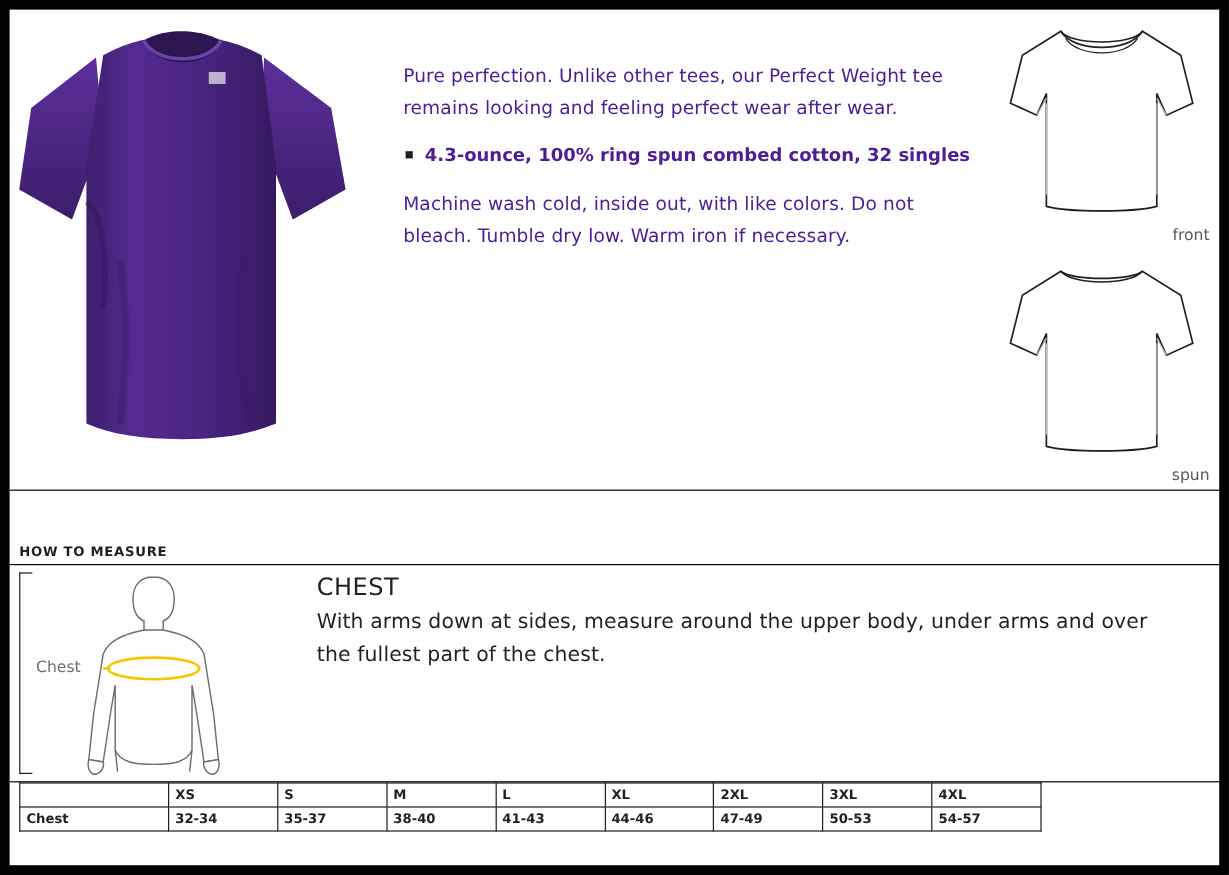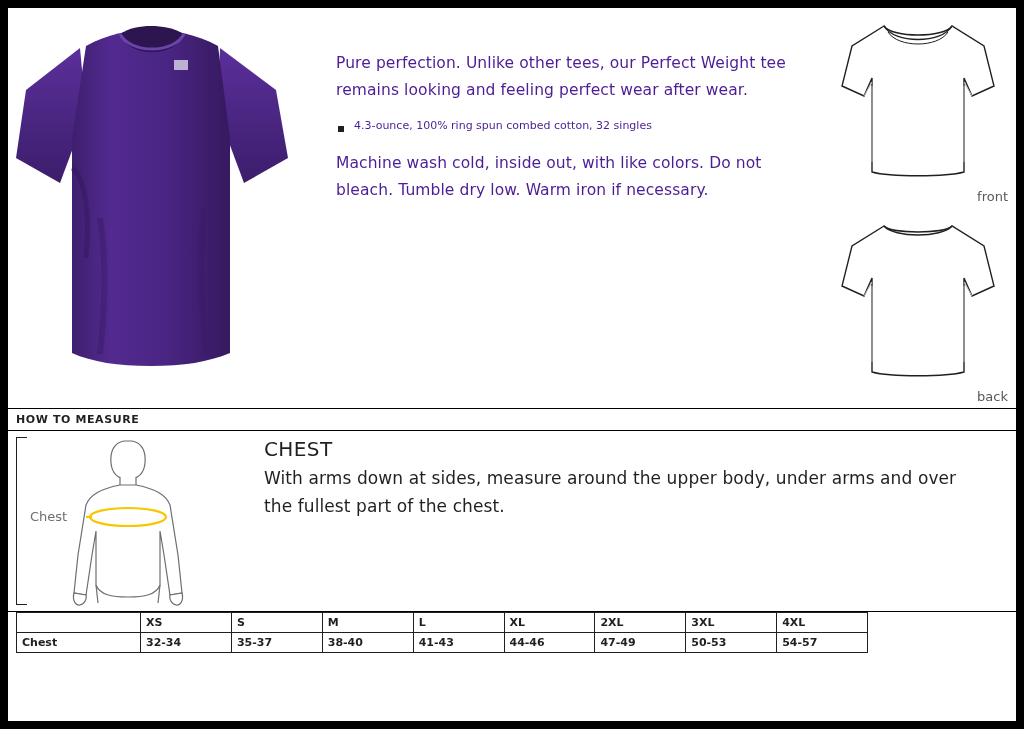--- a/index.html
+++ b/index.html
@@ -47,24 +47,25 @@
     color: #4c1d95;
   }
   .desc p {
     margin: 0 0 14px 0;
     font-size: 15.5px;
     line-height: 1.72;
     letter-spacing: .1px;
   }
   .bullet-line {
     margin: 0 0 14px 0;
-    font-size: 11px;
+    font-size: 15px;
     line-height: 1.72;
     padding-left: 18px;
     position: relative;
+    font-weight: bold;
   }
   .bullet-line .sq {
     position: absolute;
     left: 2px;
     top: 9px;
     width: 6px;
     height: 6px;
     background: #231f20;
   }
   .care-title {
@@ -99,20 +100,21 @@
     height: 1px;
     background: #000;
     margin: 0;
   }
   .section-label {
     font-size: 11px;
     font-weight: bold;
     letter-spacing: .6px;
     color: #231f20;
     padding: 4px 0 4px 8px;
+    margin-top: 40px;
   }
 
   
   .measure {
     position: relative;
     height: 180px;
   }
   .bracket {
     position: absolute;
     left: 8px;
@@ -259,21 +261,21 @@
             <path d="M56 14 C66 26 114 26 124 14" fill="none"></path>
           </g>
           <g fill="none" stroke="#b9bbbd" stroke-width="1">
             <path d="M44 74 L44 150"></path>
             <path d="M136 74 L136 150"></path>
             <path d="M36 84 L44 70"></path>
             <path d="M144 84 L136 70"></path>
           </g>
         </svg>
       </div>
-      <div class="caption">back</div>
+      <div class="caption">spun</div>
     </div>
   </div>
 
   <div class="rule"></div>
   <div class="section-label">HOW TO MEASURE</div>
   <div class="rule"></div>
 
   <div class="measure">
     <div class="bracket"></div>
 

